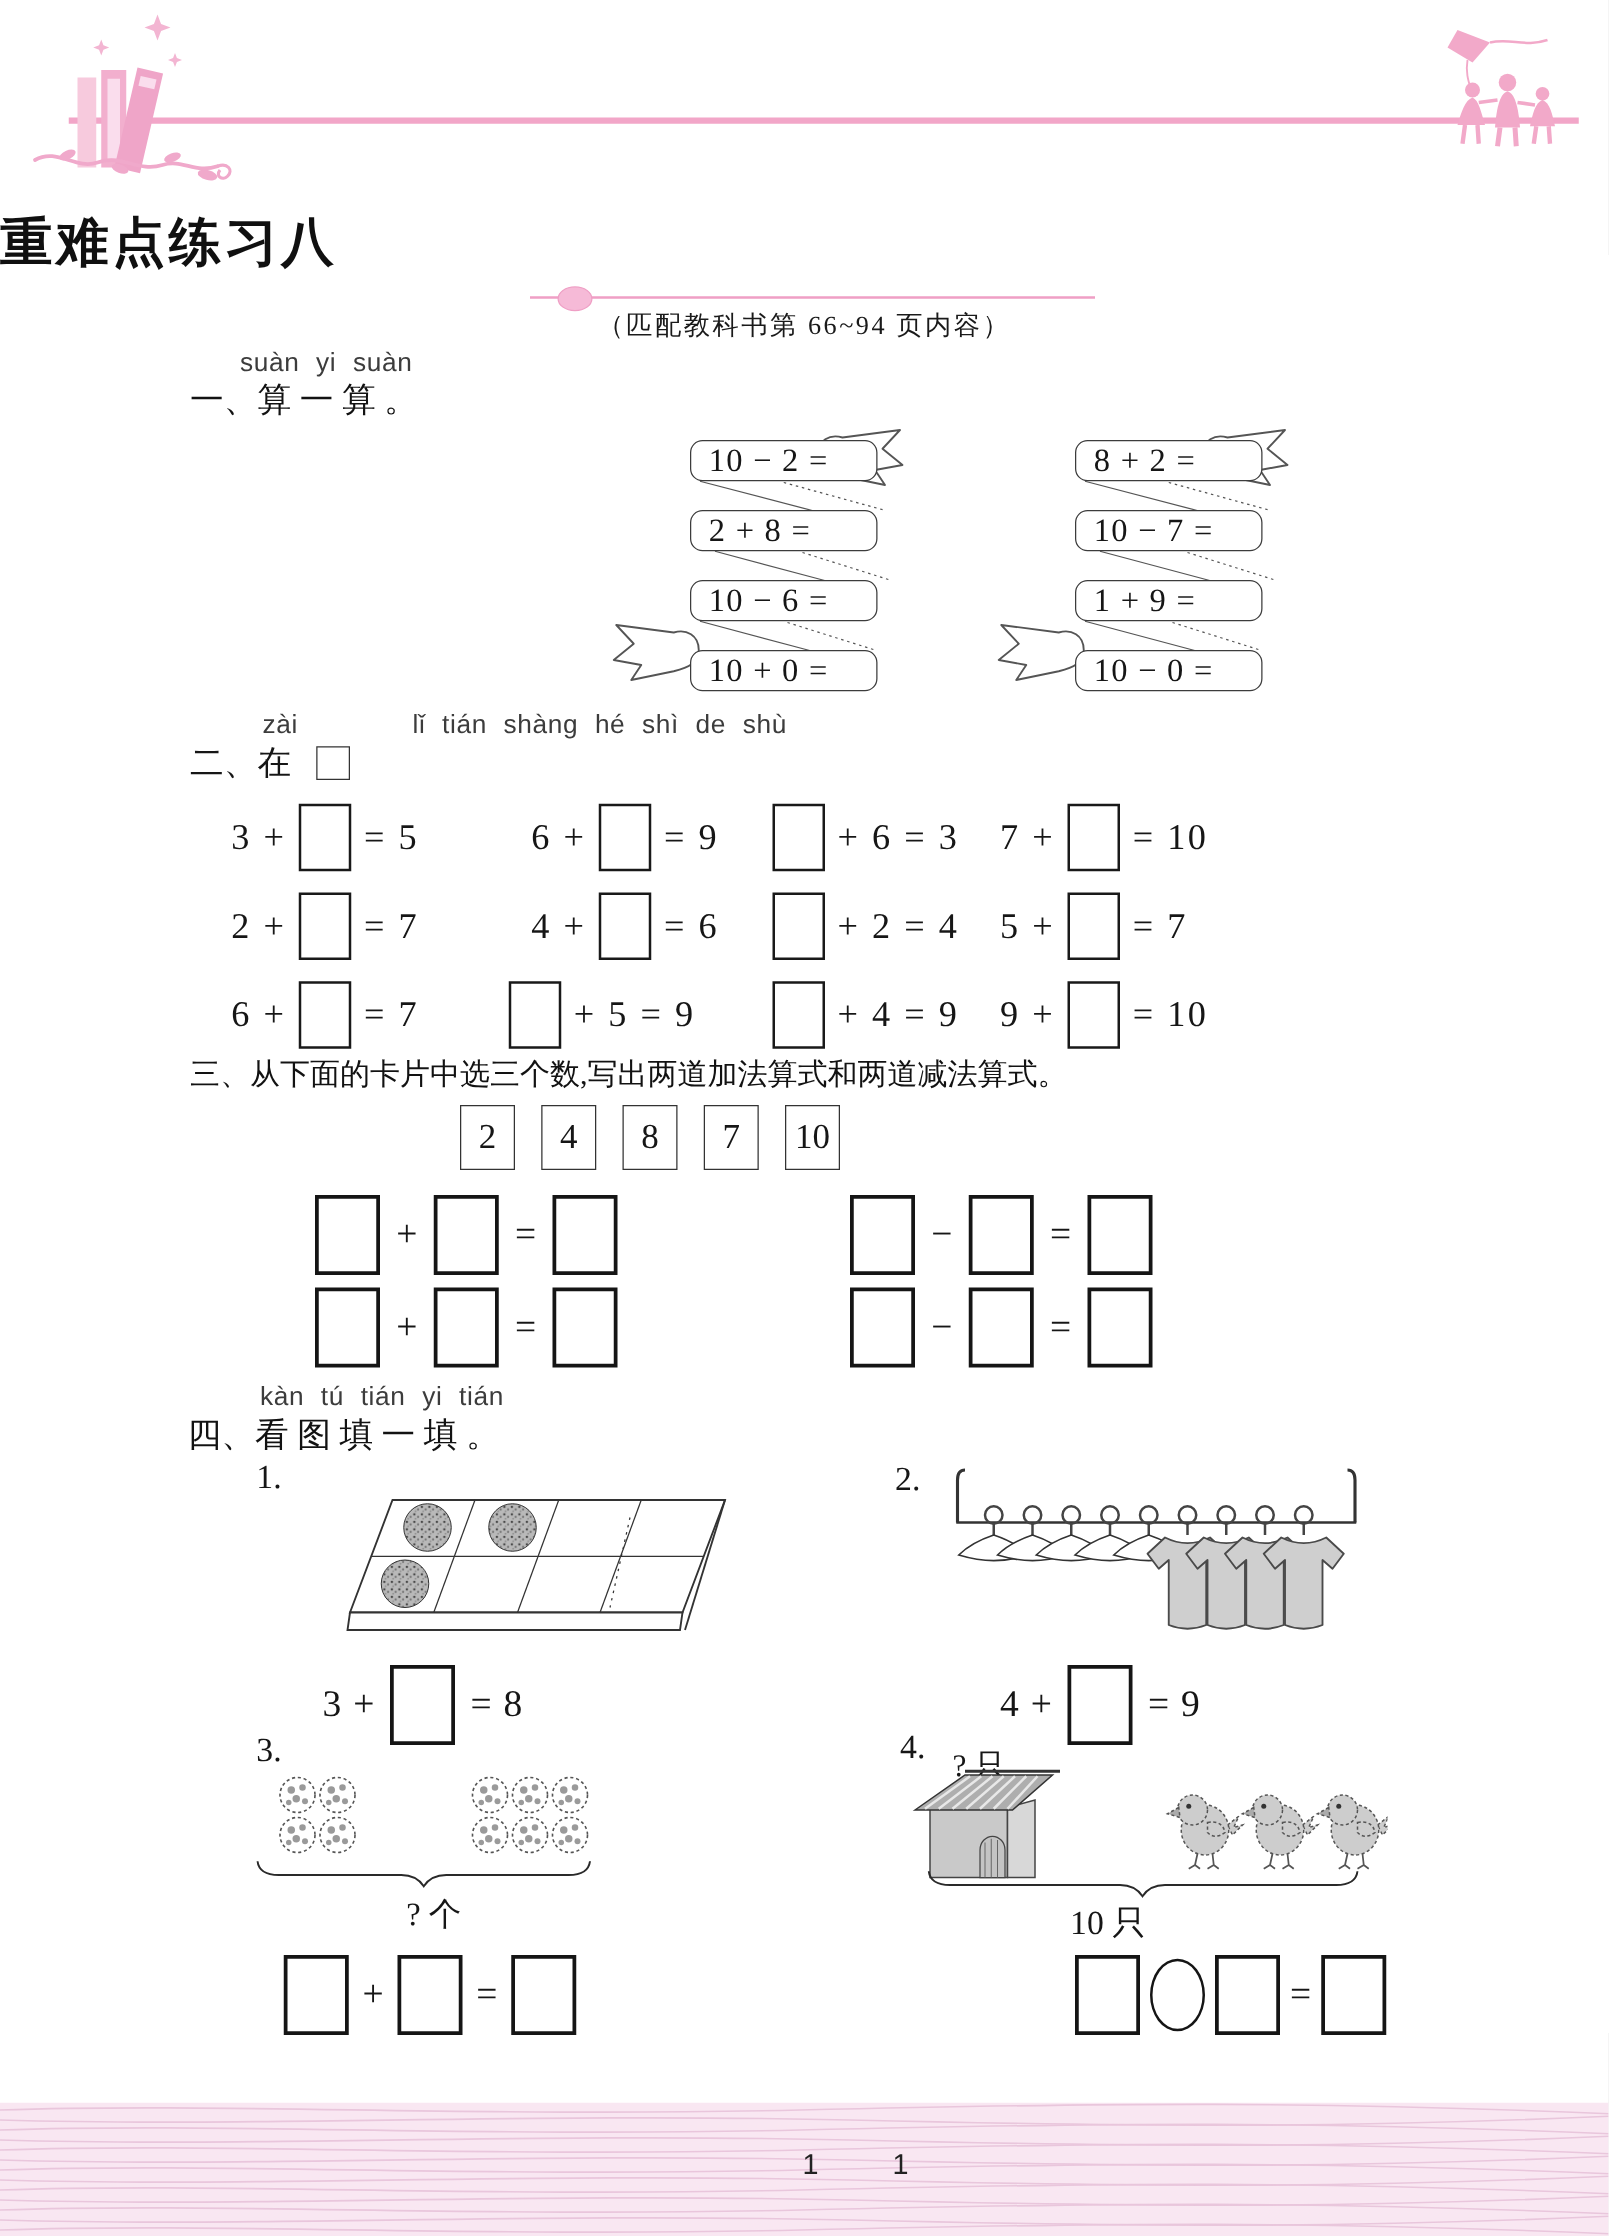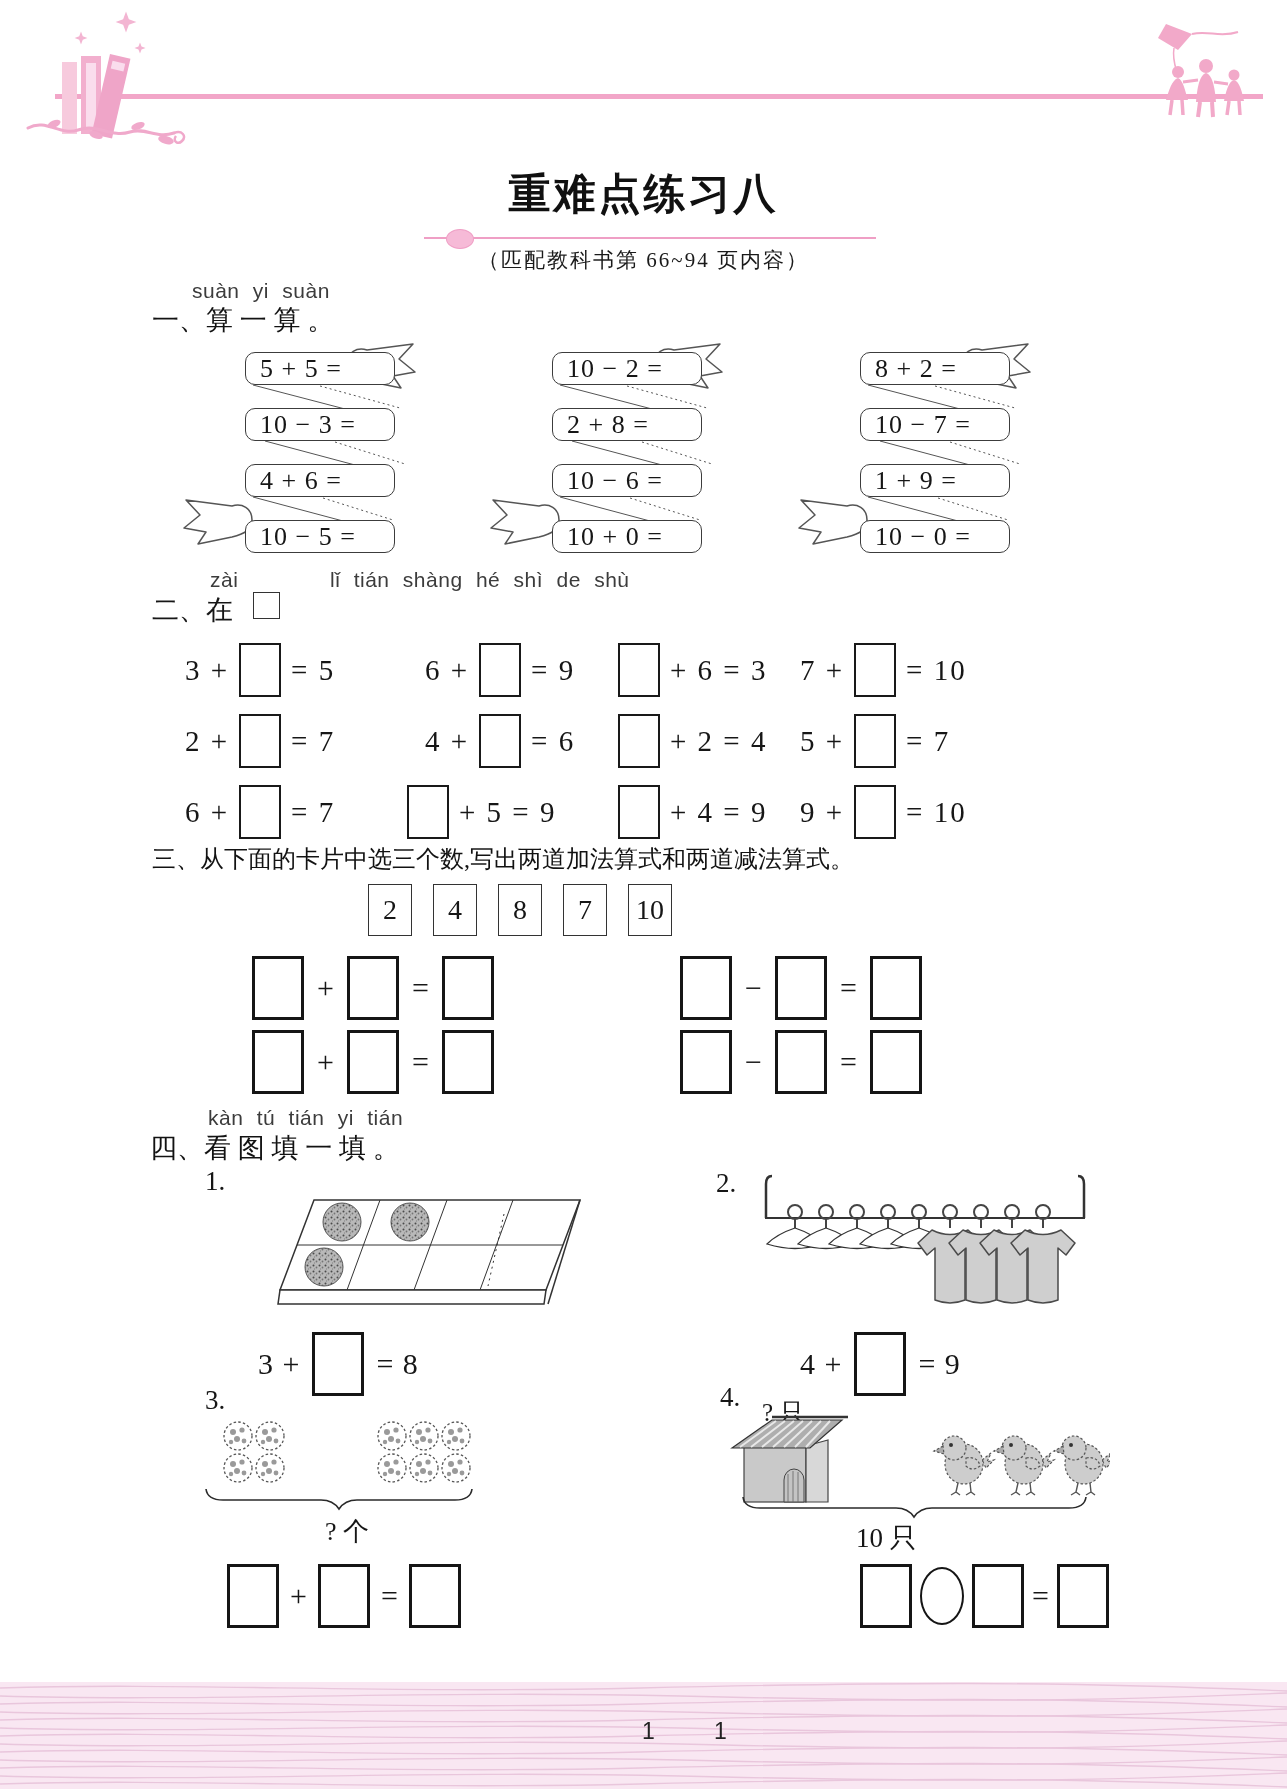--- a/index.html
+++ b/index.html
@@ -6,21 +6,21 @@
   .page{position:relative;width:1287px;height:1789px;background:#fff;overflow:hidden;
         font-family:"Liberation Serif",serif;color:#161616;}
   .abs{position:absolute;}
 
   
   .hline{position:absolute;left:55px;top:94px;width:1208px;height:5px;background:#f2a6c8;}
   .deco-books{position:absolute;left:26px;top:6px;}
   .deco-kids{position:absolute;left:1136px;top:20px;}
 
   
-  .title{position:absolute;left:0;top:166px;width:100%;text-align:center;
+  .title{position:absolute;left:0;top:166px;width:100%;text-align:left;
          font-size:42px;font-weight:bold;letter-spacing:3px;color:#101010;}
   .tdiv{position:absolute;left:424px;top:237px;width:452px;height:2px;background:#ef9fc5;}
   .tdot{position:absolute;left:22px;top:-8px;width:26px;height:18px;border-radius:50%;
         background:#f6bad7;border:1px solid #ef9fc5;}
   .subtitle{position:absolute;left:0;top:246px;width:100%;text-align:center;
             font-size:21px;letter-spacing:2px;color:#1a1a1a;}
 
   .pinyin{position:absolute;font-family:"Liberation Sans",sans-serif;font-size:21px;
           color:#3c3c3c;letter-spacing:.5px;word-spacing:7px;white-space:nowrap;}
   .hd{position:absolute;font-size:27px;color:#121212;white-space:nowrap;}
@@ -29,21 +29,21 @@
   .eq-col{position:absolute;top:352px;width:280px;height:212px;}
   .eq-box{position:absolute;left:50px;width:150px;height:33px;background:#fff;
           border:1.7px solid #3c3c3c;border-radius:10px;font-size:26px;line-height:31px;
           padding-left:14px;letter-spacing:1px;z-index:2;box-sizing:border-box;}
   .fold{position:absolute;left:0;top:0;z-index:0;}
   .ribbon{position:absolute;z-index:1;}
   .ribbon.top{left:148px;top:-10px;}
   .ribbon.bot{left:-14px;top:146px;transform:scaleX(-1);}
 
   
-  .hd2{position:absolute;left:152px;top:592px;display:flex;align-items:flex-start;gap:20px;
+  .hd2{position:absolute;left:152px;top:592px;display:flex;align-items:center;gap:20px;
        font-size:27px;white-space:nowrap;}
   .sq{width:25px;height:25px;border:1.6px solid #333;background:#fff;flex:none;}
   .ls7{letter-spacing:7px;}
   .p2{position:absolute;display:flex;align-items:center;gap:10px;font-size:29px;height:54px;}
   .p2 .txt{letter-spacing:2px;white-space:nowrap;}
   .p2 .txt:empty{display:none;}
   .blank-s{width:38px;height:50px;border:2.6px solid #191919;background:#fff;flex:none;}
 
   
   .cards{position:absolute;top:884px;left:368px;display:flex;gap:21px;}
@@ -155,42 +155,20 @@
 
   <div class="title">重难点练习八</div>
   <div class="tdiv">
     <span class="tdot"></span>
   </div>
   <div class="subtitle">（匹配教科书第 66~94 页内容）</div>
 
   <div class="pinyin" style="left:192px;top:279px">suàn yi suàn</div>
   <div class="hd" style="left:152px;top:302px">一、算 一 算 。</div>
 
-  <div class="eq-col" style="left:195px">
-    <svg class="fold" width="280" height="212" viewBox="0 0 280 212">
-      <g stroke="#555" stroke-width="1" fill="none">
-        <path d="M58 33 L150 57"></path>
-          <path d="M125 34 L205 56" stroke-dasharray="2 3"></path>
-        <path d="M70 89 L160 113"></path>
-          <path d="M140 90 L210 112" stroke-dasharray="2 3"></path>
-        <path d="M58 145 L148 169"></path>
-          <path d="M128 146 L198 168" stroke-dasharray="2 3"></path>
-      </g>
-    </svg>
-    <svg class="ribbon top" width="75" height="50" viewBox="0 0 75 50">
-        <use href="#ribbonP"></use>
-      </svg>
-    <svg class="ribbon bot" width="75" height="50" viewBox="0 0 75 50">
-        <use href="#ribbonP"></use>
-      </svg>
-    <div class="eq-box" style="top:0">5 + 5 =</div>
-    <div class="eq-box" style="top:56px">10 − 3 =</div>
-    <div class="eq-box" style="top:112px">4 + 6 =</div>
-    <div class="eq-box" style="top:168px">10 − 5 =</div>
-  </div>
 
   <div class="eq-col" style="left:502px">
     <svg class="fold" width="280" height="212" viewBox="0 0 280 212">
       <g stroke="#555" stroke-width="1" fill="none">
         <path d="M58 33 L150 57"></path>
           <path d="M125 34 L205 56" stroke-dasharray="2 3"></path>
         <path d="M70 89 L160 113"></path>
           <path d="M140 90 L210 112" stroke-dasharray="2 3"></path>
         <path d="M58 145 L148 169"></path>
           <path d="M128 146 L198 168" stroke-dasharray="2 3"></path>

